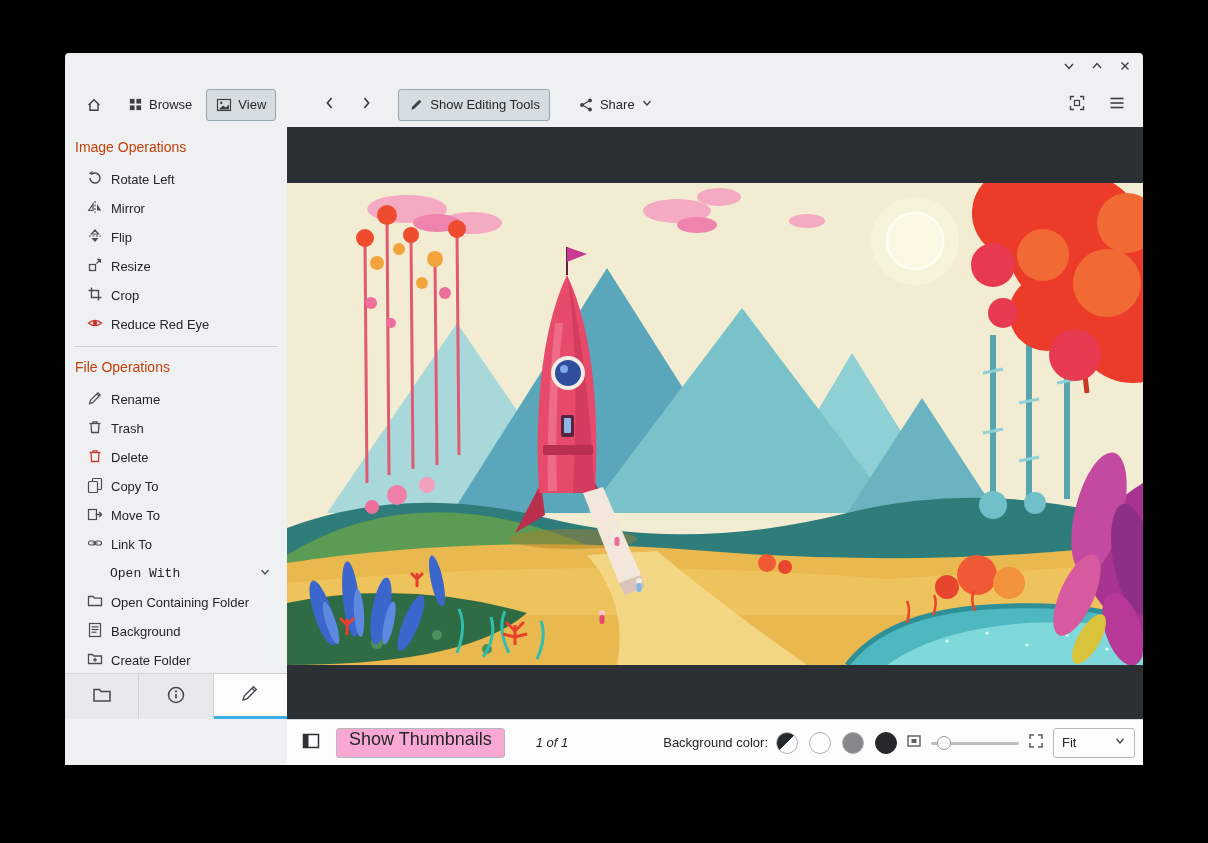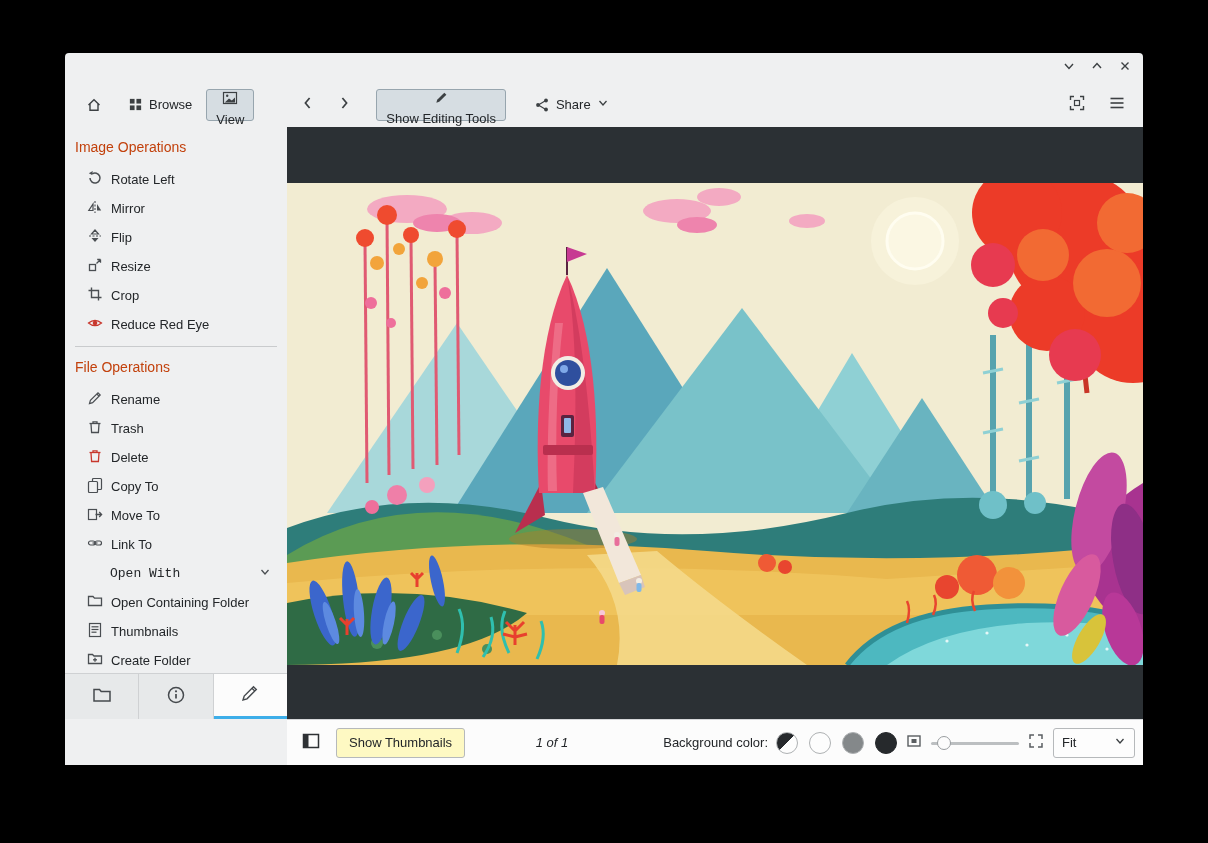--- a/index.html
+++ b/index.html
@@ -5,21 +5,21 @@
   html,body{margin:0;padding:0;width:1208px;height:843px;background:#000;font-family:"Liberation Sans",sans-serif;overflow:hidden;}
   *{box-sizing:border-box;}
   .window{position:absolute;left:65px;top:53px;width:1078px;height:712px;background:#eff0f1;border-radius:4px 4px 0 0;box-shadow:0 8px 30px rgba(0,0,0,.65);}
   
   .titlebar{position:absolute;top:0;left:0;right:0;height:29px;display:flex;align-items:center;justify-content:center;font-size:13px;color:#232629;}
   .tb-controls{position:absolute;right:10px;top:0;height:29px;display:flex;align-items:center;gap:12px;}
   .tb-btn{width:16px;height:16px;display:flex;align-items:center;justify-content:center;}
   
   .toolbar{position:absolute;top:29px;left:0;right:0;height:45px;display:flex;align-items:center;padding:0 10px;gap:4px;}
   .tbtn{display:flex;align-items:center;gap:6px;height:32px;padding:0 9px;border-radius:3px;font-size:13px;color:#232629;border:1px solid transparent;background:transparent;}
-  .tbtn.active{background:#d6dde2;border-color:#97a5ae;flex-direction:column;}
+  .tbtn.active{background:#d6dde2;border-color:#97a5ae;}
   .icon16{width:16px;height:16px;display:inline-flex;align-items:center;justify-content:center;}
   .sp30{width:30px;}
   .right-tools{margin-left:auto;display:flex;align-items:center;gap:8px;}
   .iconbtn{width:32px;height:32px;display:flex;align-items:center;justify-content:center;border-radius:3px;}
   
   .sidebar{position:absolute;top:74px;left:0;width:222px;bottom:46px;background:#eff0f1;overflow:hidden;}
   .side-header{margin:10px 0 0 10px;height:20px;line-height:20px;font-size:14px;color:#c2410c;}
   .side-list{margin-top:8px;}
   .side-item{height:29px;display:flex;align-items:center;padding-left:22px;gap:8px;font-size:13px;color:#232629;}
   .side-item .lbl{white-space:nowrap;}
@@ -28,21 +28,21 @@
   .side-tabs{position:absolute;left:0;bottom:0;width:222px;height:46px;display:flex;background:#e7e9ea;border-top:1px solid #cfd1d3;}
   .side-tab{flex:1;display:flex;align-items:center;justify-content:center;border-right:1px solid #cfd1d3;}
   .side-tab:last-child{border-right:none;}
   .side-tab.active{background:#fcfcfc;border-bottom:3px solid #3daee9;}
   
   .main{position:absolute;left:222px;top:74px;right:0;bottom:46px;background:#2b3034;overflow:hidden;}
   .canvas{position:absolute;left:0;top:56px;width:856px;height:482px;}
   
   .statusbar{position:absolute;left:222px;right:0;bottom:0;height:46px;background:#fcfcfc;border-top:1px solid #d5d7d9;display:flex;align-items:center;padding:0 8px;}
   .sb-iconbtn{width:26px;height:26px;display:flex;align-items:center;justify-content:center;margin-left:3px;border-radius:3px;}
-  .sb-btn{margin-left:12px;height:30px;padding:0 12px;display:flex;align-items:center;background:#fef9c3;border:1px solid #b6b9bb;border-radius:3px;font-size:13px;color:#232629;}
+  .sb-btn{margin-left:12px;height:30px;padding:0 12px;display:flex;background:#f9a8d4;border:1px solid #b6b9bb;border-radius:3px;font-size:18px;color:#232629;}
   .sb-count{position:absolute;left:235px;width:60px;text-align:center;font-size:13px;color:#232629;font-style:italic;}
   .sb-right{margin-left:auto;display:flex;align-items:center;gap:8px;}
   .sb-label{font-size:13px;color:#232629;white-space:nowrap;}
   .swatches{display:flex;align-items:center;gap:11px;}
   .swatch{width:22px;height:22px;border-radius:50%;border:1px solid #aeb1b3;}
   .swatch.auto{background:linear-gradient(135deg,#26292c 0 50%,#fdfdfd 50% 100%);}
   .swatch.light{background:#fdfdfd;}
   .swatch.gray{background:#84888a;}
   .swatch.dark{background:#26292c;border-color:#26292c;}
   .slider{width:88px;height:20px;position:relative;}
@@ -276,21 +276,21 @@
       </div>
       <div class="side-item">
         <span class="icn"><svg width="16" height="16" viewBox="0 0 16 16">
               <rect x="2.5" y="1.5" width="11" height="13" fill="none" stroke="#4a4e52" stroke-width="1.2"></rect>
               <g stroke="#4a4e52" stroke-width="1.2">
                 <line x1="4.5" y1="4.8" x2="11.5" y2="4.8"></line>
                 <line x1="4.5" y1="7.5" x2="11.5" y2="7.5"></line>
                 <line x1="4.5" y1="10.2" x2="9.5" y2="10.2"></line>
               </g>
             </svg></span>
-        <span class="lbl">Thumbnails</span>
+        <span class="lbl">Background</span>
       </div>
       <div class="side-item">
         <span class="icn"><svg width="16" height="16" viewBox="0 0 16 16">
               <path d="M1.5 12.5 V3.5 H5.5 L7 5 H14.5 V12.5 Z" fill="none" stroke="#4a4e52" stroke-width="1.3"></path>
               <g stroke="#4a4e52" stroke-width="1.3">
                 <line x1="8" y1="6.8" x2="8" y2="10.8"></line>
                 <line x1="6" y1="8.8" x2="10" y2="8.8"></line>
               </g>
             </svg></span>
         <span class="lbl">Create Folder</span>

